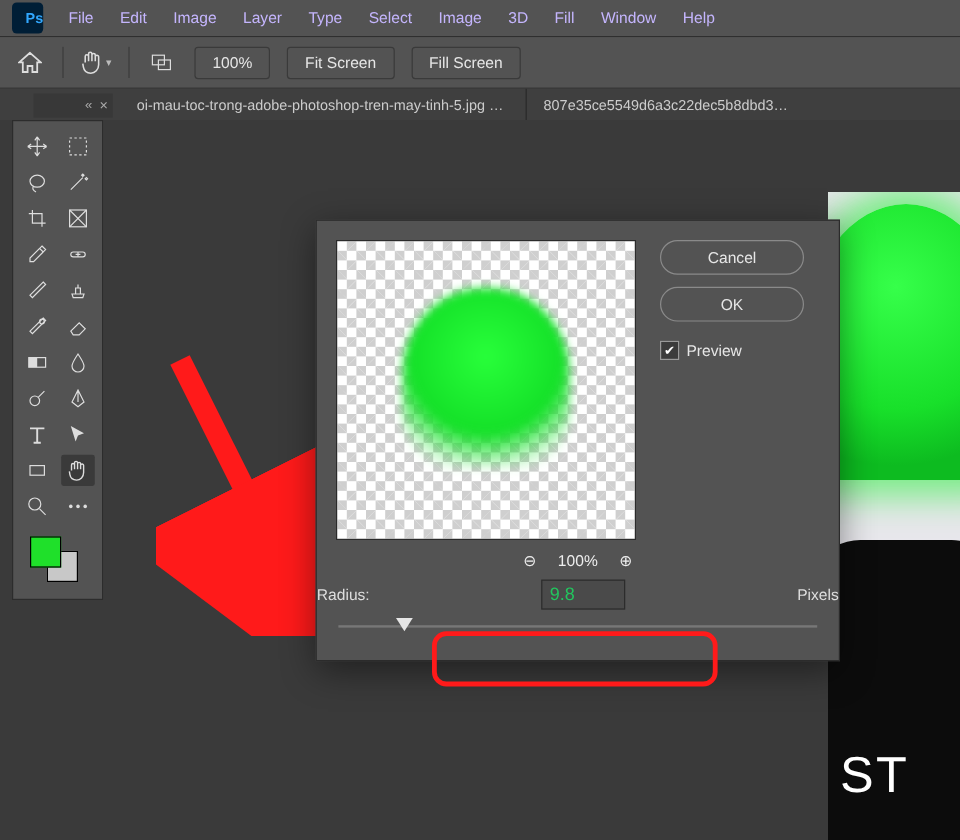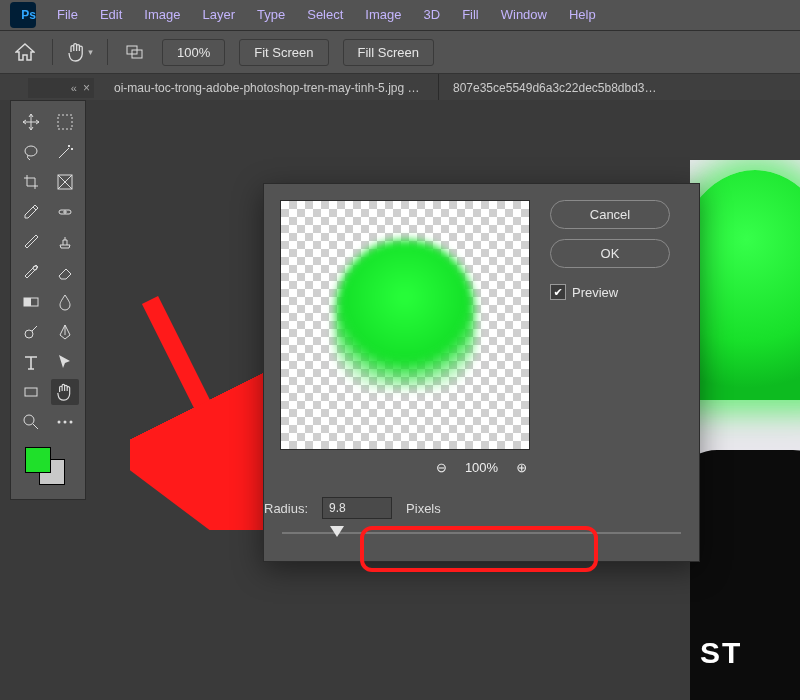--- a/index.html
+++ b/index.html
@@ -30,43 +30,43 @@
   .swatches{margin-top:10px;position:relative;height:44px}
   .sw-fg{position:absolute;left:14px;top:2px;width:24px;height:24px;background:#1fe02a;border:1px solid #000}
   .sw-bg{position:absolute;left:28px;top:14px;width:24px;height:24px;background:#c8c8c8;border:1px solid #000}
   
   .canvas{position:absolute;left:0;top:100px;right:0;bottom:0;background:#3a3a3a}
   .image-right{position:absolute;right:0;top:60px;width:110px;height:540px;background:#e8e7ec;overflow:hidden}
   .hair{position:absolute;top:10px;left:-20px;width:170px;height:230px;border-radius:50% 50% 14% 14%;
     background:radial-gradient(circle at 45% 30%,#36ff4a 0%,#18e02a 55%,#0dbb20 80%);
     box-shadow:0 0 28px 14px rgba(30,240,50,0.55)}
   .tee{position:absolute;top:290px;left:-30px;width:190px;height:250px;background:#0c0c0c;border-radius:30% 30% 0 0}
-  .tee-text{position:absolute;bottom:30px;left:40px;color:#fff;font-weight:700;font-size:30px;letter-spacing:2px}
+  .tee-text{position:absolute;bottom:30px;left:40px;color:#fff;font-weight:400;font-size:42px;letter-spacing:2px}
   
   .arrow{position:absolute;left:130px;top:290px;z-index:6}
   
   .dialog{position:absolute;left:263px;top:183px;width:435px;background:#535353;border:1px solid #2b2b2b;box-shadow:0 8px 28px rgba(0,0,0,.45);z-index:10}
   .dlg-titlebar{display:flex;align-items:center;height:34px;background:#f0f0f0;color:#222;padding:0 10px;font-size:13px}
   .dlg-titlebar .x{margin-left:auto;color:#555;font-size:16px}
   .dlg-body{display:flex;padding:16px 16px 0 16px;gap:20px}
   .preview{width:248px;height:248px;background-color:#fff;
     background-image:linear-gradient(45deg,#cfcfcf 25%,transparent 25%),linear-gradient(-45deg,#cfcfcf 25%,transparent 25%),linear-gradient(45deg,transparent 75%,#cfcfcf 75%),linear-gradient(-45deg,transparent 75%,#cfcfcf 75%);
     background-size:16px 16px;background-position:0 0,0 8px,8px -8px,-8px 0;
     display:flex;align-items:center;justify-content:center;border:1px solid #2b2b2b}
   .blob{width:140px;height:150px;margin-top:-20px;border-radius:48% 48% 30% 30%;
     background:radial-gradient(circle at 50% 38%,#28ff3a 0%,#14e028 55%,rgba(20,224,40,.2) 78%,rgba(20,224,40,0) 90%);
     filter:blur(4px)}
   .dlg-right{display:flex;flex-direction:column;gap:10px;min-width:120px}
   .ps-btn{border:1px solid #8a8a8a;border-radius:16px;text-align:center;padding:6px 0;color:#e6e6e6}
   .prev-row{display:flex;align-items:center;gap:6px;margin-top:6px;color:#e6e6e6}
   .cb{width:14px;height:14px;background:#3b3b3b;border:1px solid #999;display:flex;align-items:center;justify-content:center;font-size:11px;color:#fff}
   .zoomrow{display:flex;align-items:center;justify-content:center;gap:18px;margin:10px 0 4px 0;color:#eee}
-  .radiusrow{display:flex;align-items:center;gap:14px;justify-content:flex-start;margin:22px 0 4px 0}
+  .radiusrow{display:flex;align-items:center;gap:14px;justify-content:space-between;margin:8px 0 4px 0}
   .radius-label{color:#ddd}
-  .radius-input{width:56px;background:#4a4a4a;border:1px solid #2c2c2c;color:#e5e5e5;padding:3px 6px;font-size:12px}
+  .radius-input{width:56px;background:#4a4a4a;border:1px solid #2c2c2c;color:#22c55e;padding:3px 6px;font-size:15px}
   .slider{position:relative;height:20px;margin:2px 18px 18px 18px}
   .track{position:absolute;left:0;right:0;top:9px;height:2px;background:#777}
   .thumb{position:absolute;top:3px;left:48px;width:0;height:0;border-left:7px solid transparent;border-right:7px solid transparent;border-top:11px solid #e6e6e6}
   .red-outline{position:absolute;border:4px solid #ff1a1a;border-radius:12px;pointer-events:none;z-index:20}
 </style>
 </head>
 <body>
 
 <div class="menubar">
   <div class="ps-logo">

